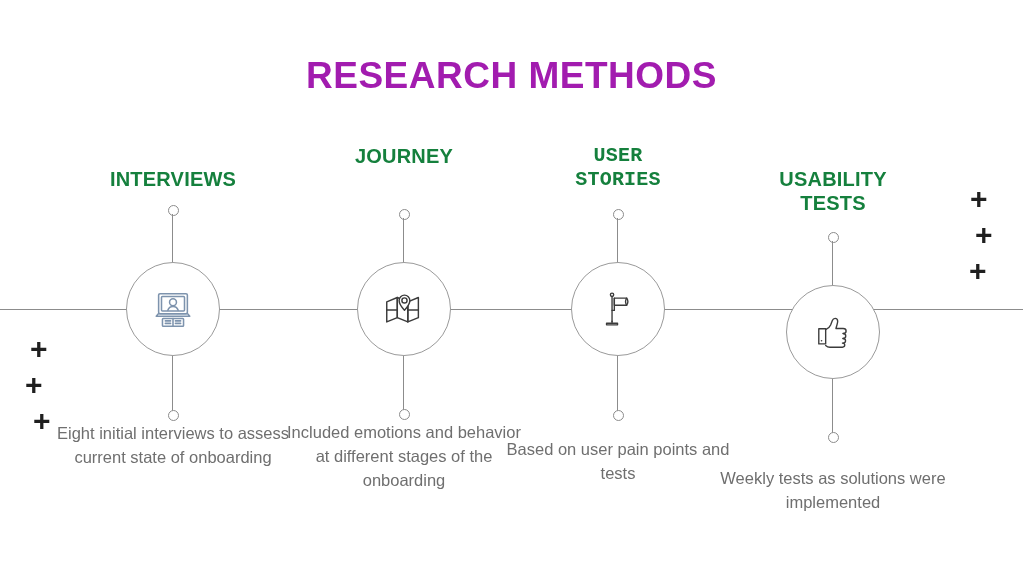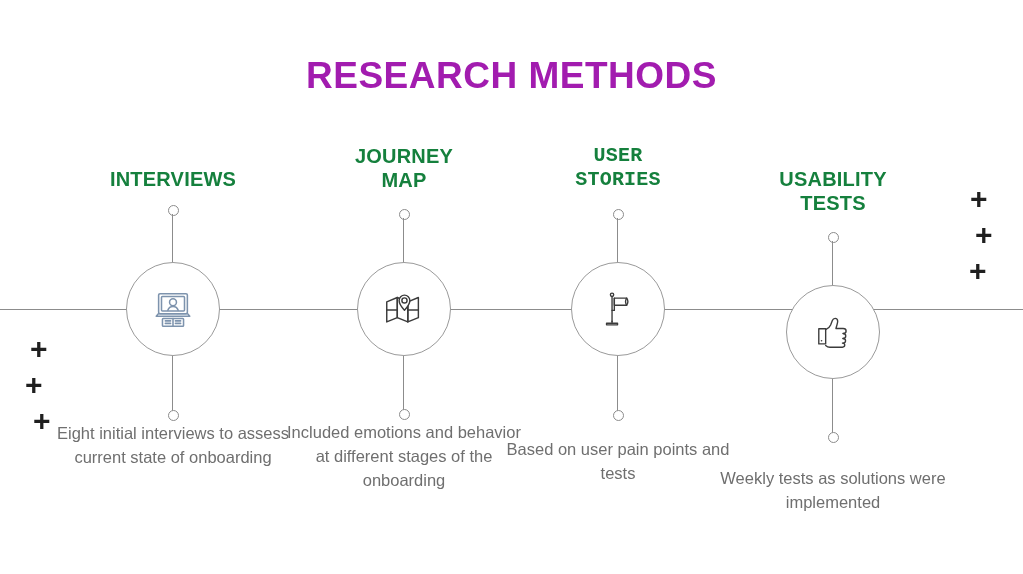--- a/index.html
+++ b/index.html
@@ -144,21 +144,20 @@
   </div>
 
   <div class="stem" style="top:356px; height:55px;"></div>
   <div class="dot" style="top:410px;"></div>
   <div class="step-desc" style="top:422px;">Eight initial interviews to assess current state of onboarding</div>
 </div>
 
 <div class="step" style="left:279px;">
   <div class="step-title" style="top:144px;">
     <div>JOURNEY</div>
-    <div>MAP</div>
   </div>
   <div class="dot" style="top:209px;"></div>
   <div class="stem" style="top:218px; height:44px;"></div>
 
   <div class="node">
     <span>
       <svg width="46" height="46" viewBox="0 0 48 48" fill="none" stroke="#3b3b3b" stroke-width="1.5" stroke-linecap="round" stroke-linejoin="round">
         <path d="M6 16.5l11-4.5v21l-11 4.5z"></path>
         <path d="M17 12l11 4.5v21L17 33z"></path>
         <path d="M28 16.5l11-4.5v21l-11 4.5z"></path>

